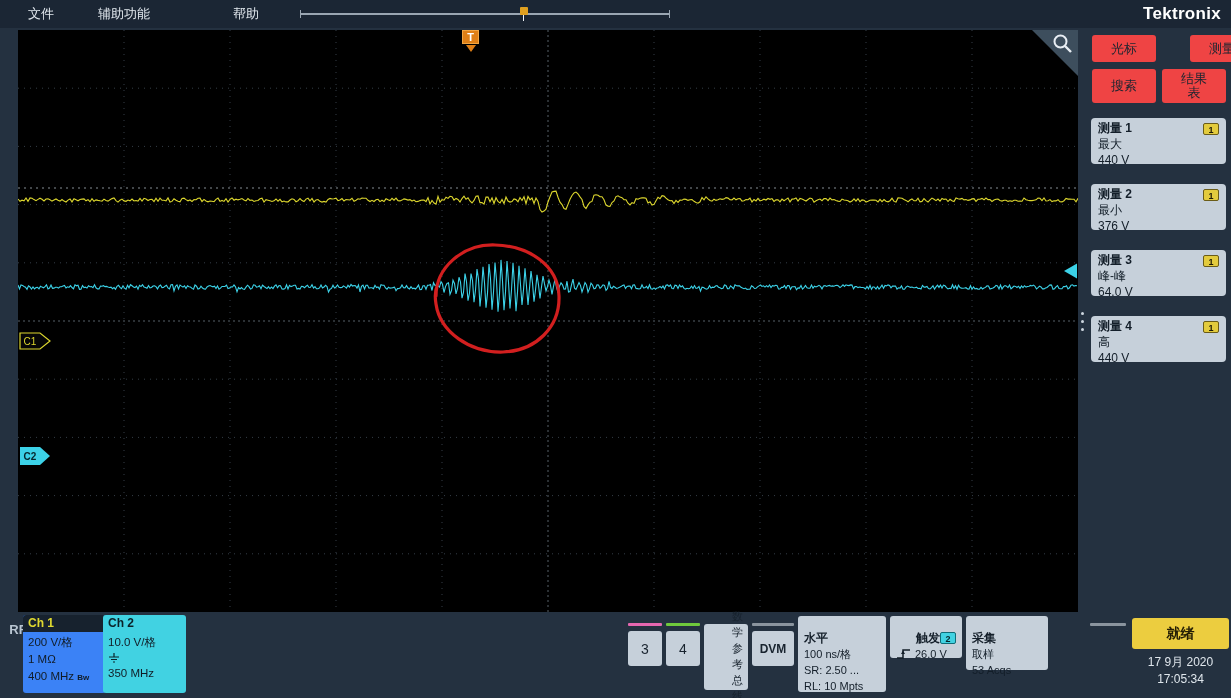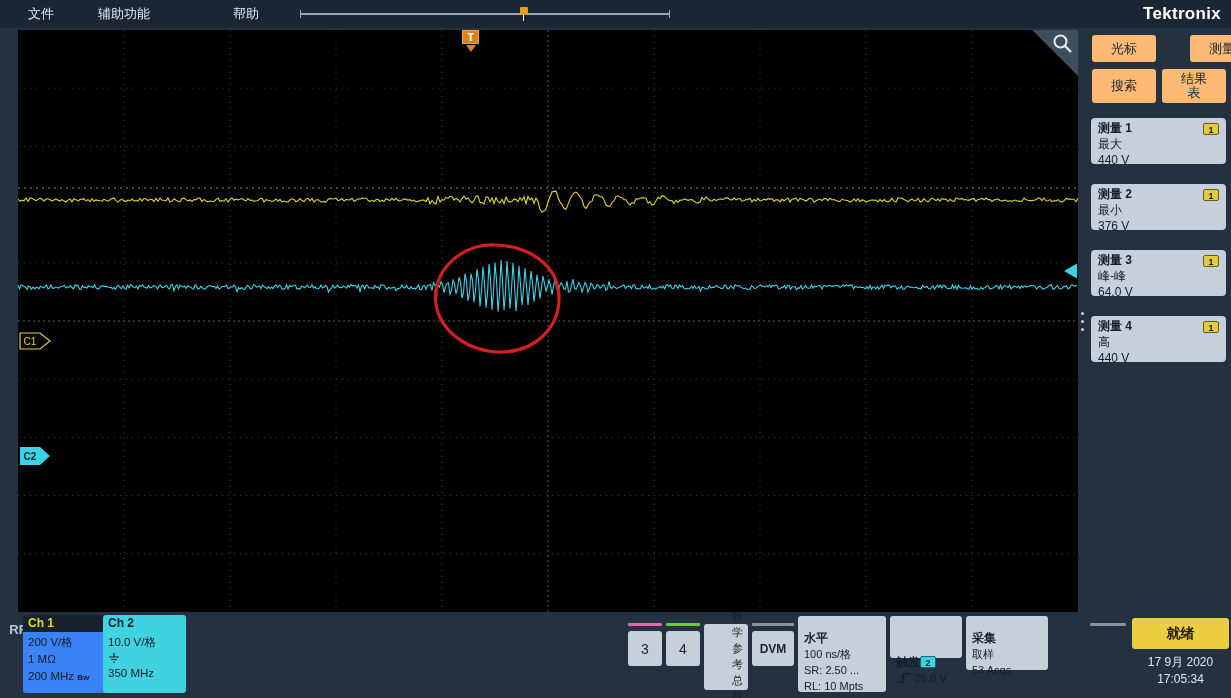--- a/index.html
+++ b/index.html
@@ -25,21 +25,21 @@
   .trig-top{position:absolute;left:444px;top:0;width:17px;height:14px;background:#df7f16;border:1px solid #f2a542;
             color:#fff;font-size:11px;font-weight:bold;text-align:center;line-height:12px;}
   .trig-top::after{content:'';position:absolute;left:3px;top:14px;border-left:5px solid transparent;
             border-right:5px solid transparent;border-top:7px solid #df7f16;}
   .zoom-corner{position:absolute;right:0;top:0;width:0;height:0;
             border-top:46px solid #3d4e5d;border-left:46px solid transparent;}
   .zoom-icon{position:absolute;right:4px;top:3px;width:22px;height:22px;}
 
   
   .right-panel{position:absolute;left:1086px;top:30px;width:145px;height:582px;}
-  .btn{position:absolute;background:#fdba74;border-radius:3px;color:#1a2530;font-size:13px;
+  .btn{position:absolute;background:#ef4444;border-radius:3px;color:#1a2530;font-size:13px;
        display:flex;align-items:center;justify-content:center;text-align:center;cursor:default;}
   #btn-cursor{left:6px;top:5px;width:64px;height:27px;}
   #btn-measure{left:76px;top:5px;width:64px;height:27px;margin-left:28px;}
   #btn-search{left:6px;top:39px;width:64px;height:34px;}
   #btn-results{left:76px;top:39px;width:64px;height:34px;line-height:1.1;}
   #btn-results span{display:inline-block;width:34px;}
   .meas-badge{position:absolute;left:5px;width:135px;height:46px;background:#c6d0da;border-radius:4px;
               padding:3px 7px;color:#131e29;cursor:default;}
   #meas-1{top:88px;} #meas-2{top:154px;} #meas-3{top:220px;} #meas-4{top:286px;}
   .meas-head{display:flex;justify-content:space-between;align-items:center;font-weight:bold;font-size:12px;height:15px;}
@@ -71,21 +71,21 @@
   #strip-dvm{left:752px;width:42px;background:#8a949e;}
   #strip-rf{left:1090px;width:36px;background:#8a949e;}
   #btn-mrb{left:704px;top:12px;width:44px;height:66px;font-size:11px;line-height:1.45;padding-left:28px;}
   #btn-mrb span{display:inline-block;width:26px;}
   #btn-dvm{left:752px;top:19px;width:42px;height:35px;font-size:12px;font-weight:bold;}
   .info-box{position:absolute;background:#c6d0da;border-radius:3px;color:#131e29;
             padding:14px 6px;font-size:11px;line-height:16px;cursor:default;}
   #box-horizontal{left:798px;top:4px;width:88px;height:76px;}
   .box-title{font-weight:bold;font-size:12px;}
   #box-trigger{left:890px;top:4px;width:72px;height:42px;}
-  .trig-head{display:flex;justify-content:flex-start;align-items:center;height:15px;margin-top:24px;}
+  .trig-head{display:flex;justify-content:flex-end;align-items:center;height:15px;}
   .trig-row{display:flex;align-items:center;gap:4px;height:18px;}
   #box-acq{left:966px;top:4px;width:82px;height:54px;}
   #rf-label{left:1090px;top:19px;width:36px;height:35px;color:#b9c5d1;font-size:13px;font-weight:bold;
             display:flex;align-items:center;justify-content:center;cursor:default;}
   #ready-btn{left:1132px;top:6px;width:97px;height:31px;background:#eccd3f;border-radius:3px;color:#231d05;
              font-size:14px;font-weight:bold;display:flex;align-items:center;justify-content:center;
              position:absolute;cursor:default;}
   #datetime{position:absolute;left:1132px;top:42px;width:97px;text-align:center;color:#dfe6ec;
             font-size:12px;line-height:17px;}
 </style>
@@ -199,21 +199,21 @@
     </div>
 
   <div class="bottom-bar">
 
     <div class="ch-badge" id="ch1-badge">
       <div class="ch1-head">Ch 1</div>
       <div class="ch-body">
         <div>200 V/格</div>
         <div>1 MΩ</div>
         <div>
-          <span>200 MHz</span>
+          <span>400 MHz</span>
           <span class="bw">Bw</span>
         </div>
       </div>
     </div>
 
     <div class="ch-badge" id="ch2-badge">
       <div class="ch2-head">Ch 2</div>
       <div class="ch-body">
         <div>10.0 V/格</div>
         <div class="coupling-row">

